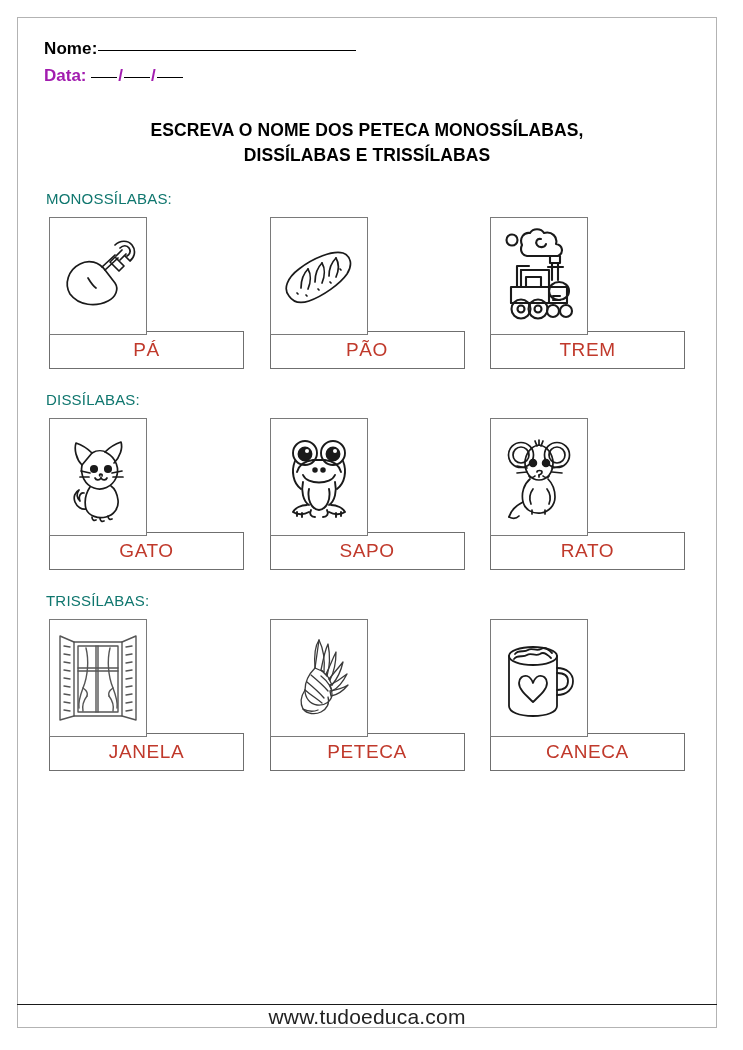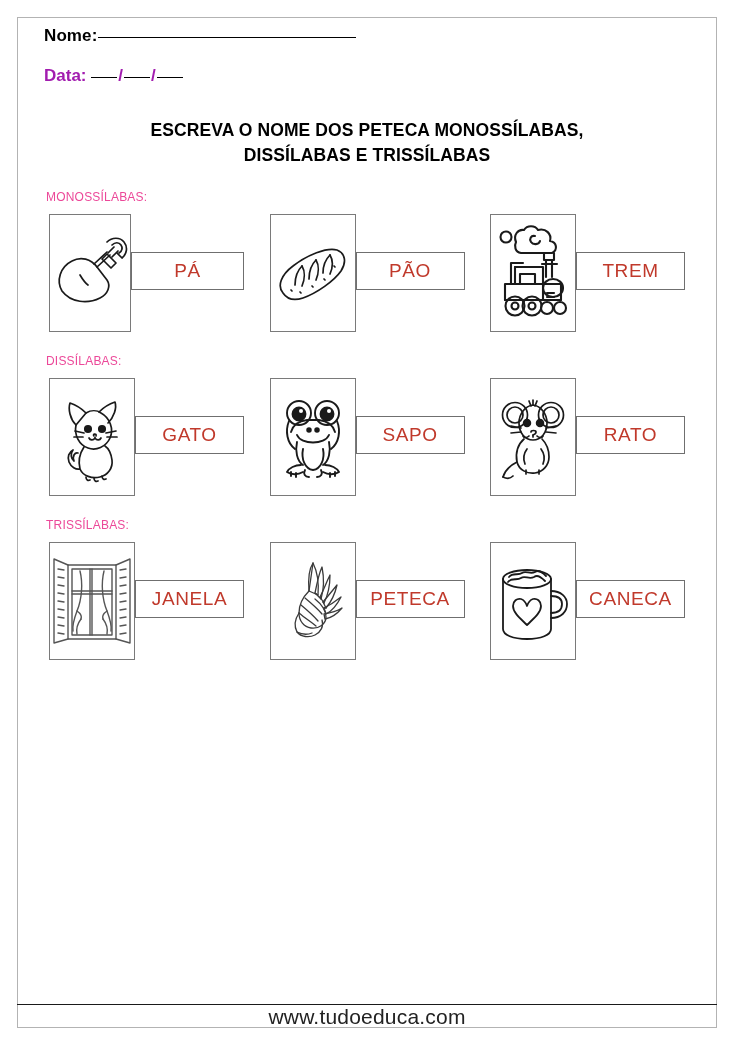--- a/index.html
+++ b/index.html
@@ -27,21 +27,21 @@
   }
 
   
   .header {
     position: relative;
     height: 78px;
   }
   .name-line {
     position: absolute;
     left: 26px;
-    top: 8px;
+    top: 21px;
     font-size: 17px;
     font-weight: bold;
     color: #000;
     letter-spacing: .1px;
     white-space: nowrap;
   }
   .name-line .rule {
     display: inline-block;
     width: 258px;
     border-bottom: 1.6px solid #000;
@@ -115,35 +115,35 @@
     font-weight: bold;
     line-height: 1.42;
     color: #000;
     letter-spacing: .1px;
   }
 
   
   .section { margin-top: 22px; }
   .section-label {
     margin-left: 28px;
-    font-size: 12px;
-    color: #ec4899;
+    font-size: 15px;
+    color: #0f766e;
     letter-spacing: .2px;
   }
   .row {
     display: flex;
     justify-content: space-between;
     padding: 0 31px 0 31px;
     margin-top: 10px;
   }
   .cell {
     width: 195px;
     display: flex;
-    flex-direction: row;
-    align-items: center;
+    flex-direction: column;
+    align-items: flex-start;
     position: relative;
   }
   .pic-box {
     width: 98px;
     height: 118px;
     border: 1px solid #7a7a7a;
     background: #fff;
     display: flex;
     align-items: center;
     justify-content: center;

